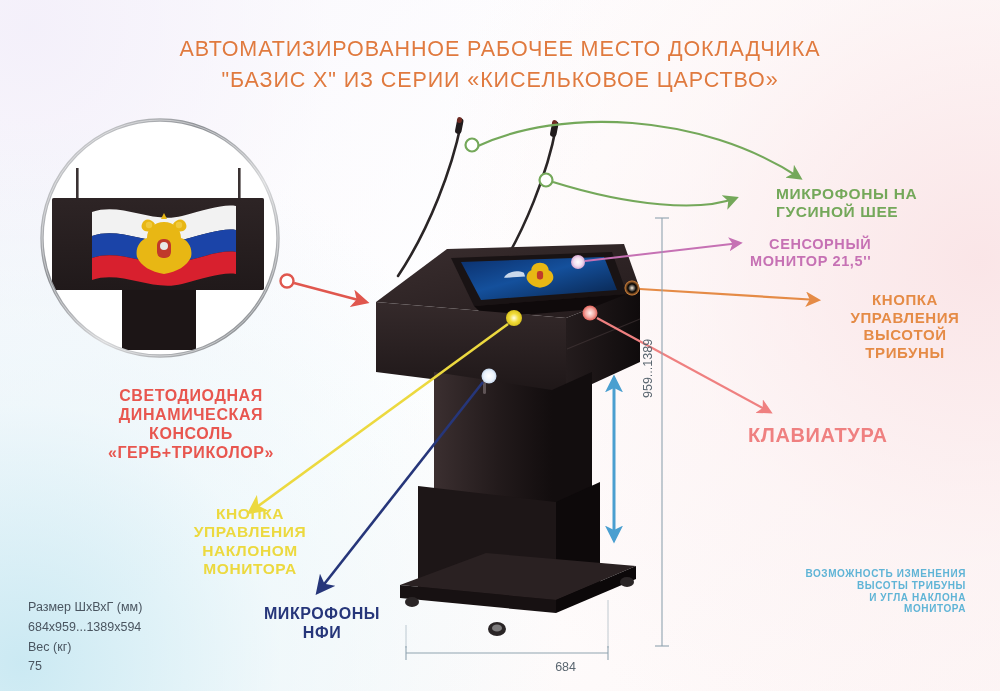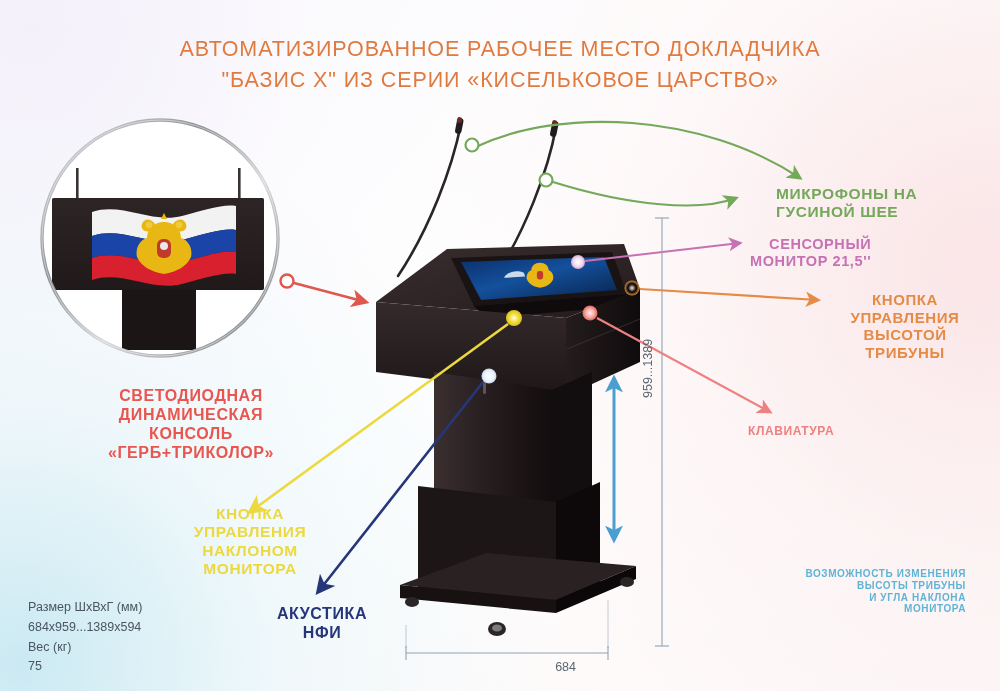--- a/index.html
+++ b/index.html
@@ -24,21 +24,21 @@
     color:#e07a3f;font-weight:normal;font-size:21.5px;letter-spacing:.9px;line-height:1.42;
     text-shadow:0 1px 0 rgba(255,255,255,.6);
   }
   #title .l2{display:block;}
   
   #art{position:absolute;left:0;top:0;width:1000px;height:691px;}
   
   #lbl-mic{left:776px;top:172px;color:#74a85a;font-size:15.5px;text-align:left;margin-top:13px;}
   #lbl-touch{left:750px;top:236px;color:#c671b4;font-size:14.5px;text-align:right;}
   #lbl-height-btn{left:830px;top:291px;color:#e58b46;font-size:15px;text-align:center;width:150px;}
-  #lbl-keyboard{left:748px;top:424px;color:#ef8080;font-size:12px;}
+  #lbl-keyboard{left:748px;top:424px;color:#ef8080;font-size:20px;}
   #lbl-console{left:66px;top:387px;color:#e8564f;font-size:16px;text-align:center;width:250px;}
   #lbl-tilt{left:150px;top:505px;color:#ecd93f;font-size:15.5px;text-align:center;width:200px;}
   #lbl-speaker{left:248px;top:605px;color:#26367a;font-size:16px;text-align:center;width:148px;}
   #lbl-capab{left:676px;top:568px;color:#5fb4d6;font-size:10px;text-align:right;width:290px;}
   #spec{position:absolute;left:28px;top:598px;color:#4a5560;font-size:12.5px;line-height:1.58;font-weight:normal;letter-spacing:0;}
   #dim-w{position:absolute;left:456px;top:660px;width:120px;text-align:right;color:#5a6670;font-size:12.5px;}
   #dim-h{position:absolute;left:641px;top:398px;color:#5a6670;font-size:12.5px;
          transform:rotate(-90deg);transform-origin:left top;white-space:nowrap;}
 </style>
 </head>
@@ -294,21 +294,21 @@
   <div class="lbl" id="lbl-console" style="white-space:pre-line">СВЕТОДИОДНАЯ
 ДИНАМИЧЕСКАЯ
 КОНСОЛЬ
 «ГЕРБ+ТРИКОЛОР»</div>
 
   <div class="lbl" id="lbl-tilt" style="white-space:pre-line">КНОПКА
 УПРАВЛЕНИЯ
 НАКЛОНОМ
 МОНИТОРА</div>
 
-  <div class="lbl" id="lbl-speaker" style="white-space:pre-line">АКУСТИКА
+  <div class="lbl" id="lbl-speaker" style="white-space:pre-line">МИКРОФОНЫ
 НФИ</div>
 
   <div class="lbl" id="lbl-capab" style="white-space:pre-line">ВОЗМОЖНОСТЬ ИЗМЕНЕНИЯ
 ВЫСОТЫ ТРИБУНЫ
 И УГЛА НАКЛОНА
 МОНИТОРА</div>
 
   <div id="dim-w">684</div>
   <div id="dim-h">959...1389</div>
 

